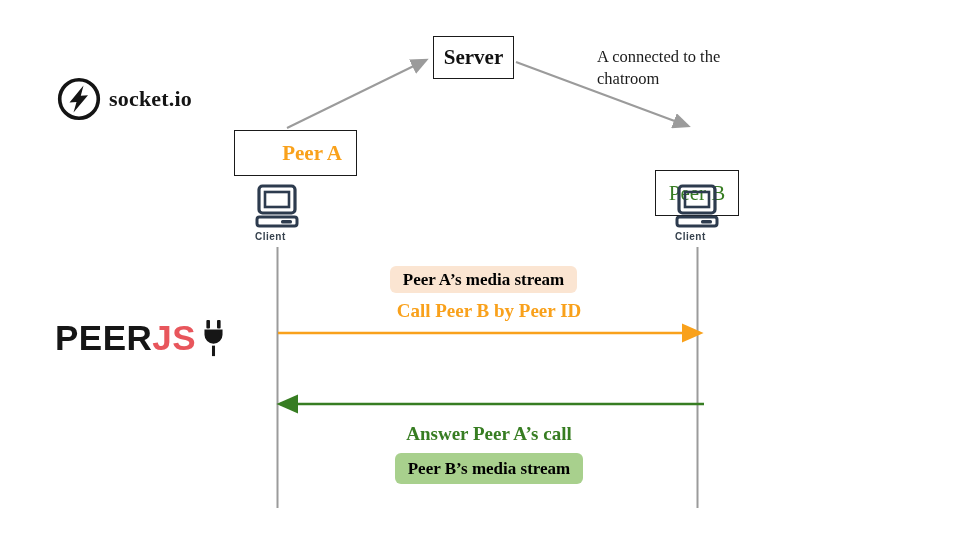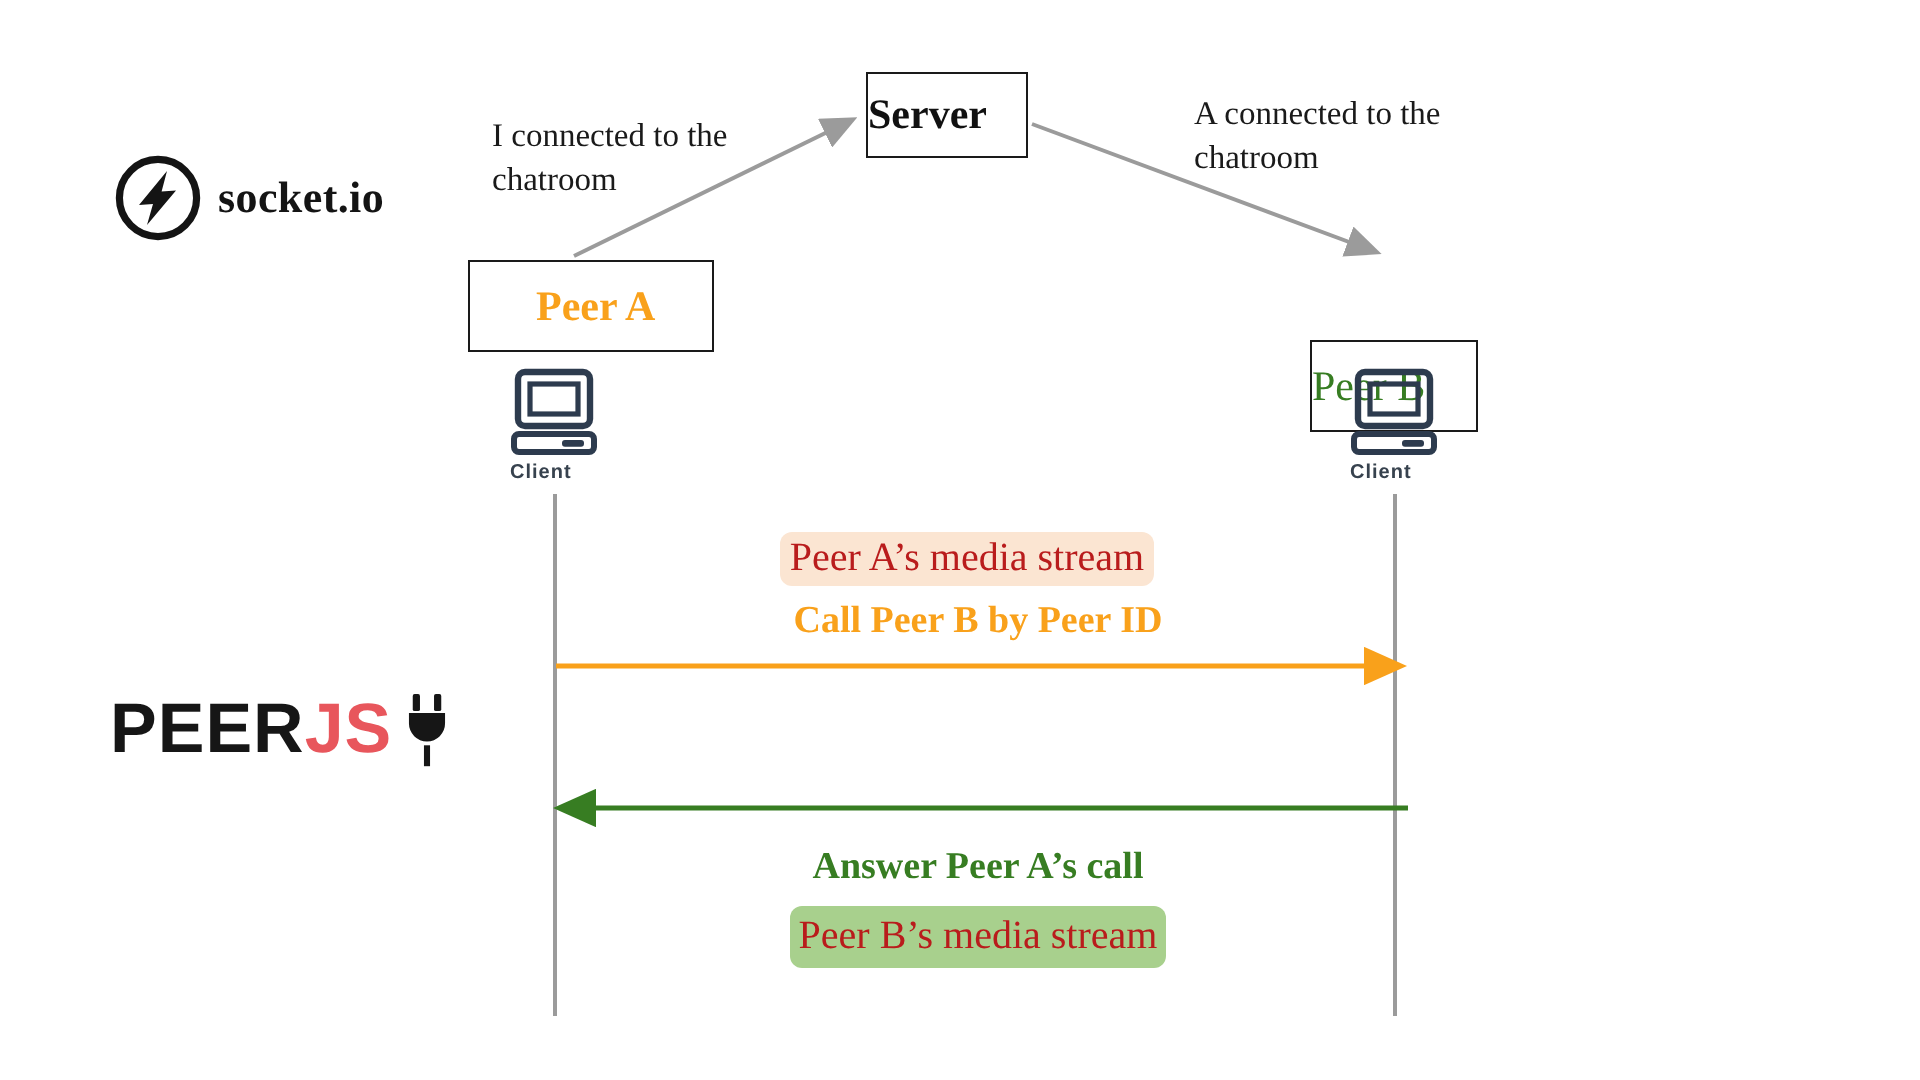--- a/index.html
+++ b/index.html
@@ -5,53 +5,53 @@
   html,body{margin:0;padding:0;background:#fff;}
   .canvas{
     position:relative;width:960px;height:540px;background:#ffffff;
     font-family:"Liberation Serif", serif;overflow:hidden;
   }
   .abs{position:absolute;}
 
   
   .node-box{
     position:absolute;background:#fff;border:1.6px solid #1a1a1a;
-    display:flex;align-items:center;justify-content:flex-start;
+    display:flex;align-items:center;justify-content:center;
     font-family:"Liberation Serif", serif;
   }
   .server-box{left:433px;top:36px;width:79px;height:41px;font-size:21px;font-weight:600;color:#111;}
   .peer-a-box{left:234px;top:130px;width:88px;height:44px;font-size:21px;font-weight:600;color:#F9A11B;padding-left:33px;}
   .peer-b-box{left:655px;top:130px;width:82px;height:44px;font-size:21px;font-weight:400;color:#377D22;margin-top:40px;}
 
   
   .conn-label{position:absolute;font-size:16.5px;line-height:1.32;color:#1a1a1a;}
   .conn-label.left{left:246px;top:57px;width:128px;}
   .conn-label.right{left:597px;top:46px;width:132px;}
 
   
   .socketio{left:56px;top:76px;display:flex;align-items:center;gap:7px;}
   .socketio .brand{font-family:Liberation Serif, serif;font-size:22px;font-weight:700;color:#141414;letter-spacing:0.2px;}
-  .peerjs{left:55px;top:320px;display:flex;align-items:flex-start;gap:6px;margin-top:27px;}
+  .peerjs{left:55px;top:320px;display:flex;align-items:flex-start;gap:6px;}
   .peerjs .brand{font-family:"Liberation Sans", sans-serif;font-size:35px;font-weight:800;letter-spacing:0.5px;line-height:1;}
   .peerjs .black{color:#161616;}
   .peerjs .accent{color:#E8565C;}
 
   
   .client{position:absolute;width:44px;text-align:left;}
   .client.a{left:255px;top:184px;}
   .client.b{left:675px;top:184px;}
   .client .label{
     font-family:"Liberation Sans", sans-serif;font-size:10px;font-weight:700;
     color:#37424E;letter-spacing:0.5px;margin-top:2px;
   }
 
   
   .pill{
     position:absolute;border-radius:6px;display:flex;align-items:center;justify-content:center;
-    font-size:20px;color:#b91c1c;
+    font-size:17px;color:#000000;font-weight:bold;
   }
   .pill.peach{left:390px;top:266px;width:187px;height:27px;background:#FBE5D2;}
   .pill.green{left:395px;top:453px;width:188px;height:31px;background:#A8D08D;text-align:center;}
   .msg{position:absolute;font-weight:700;font-size:19px;text-align:center;}
   .msg.call{left:380px;top:300px;width:218px;color:#F9A11B;}
   .msg.answer{left:380px;top:423px;width:218px;color:#377D22;}
 
   svg{display:block;}
   .overlay{position:absolute;left:0;top:0;pointer-events:none;}
 </style>
@@ -110,21 +110,20 @@
   <div class="node-box server-box">
     <span>Server</span>
   </div>
   <div class="node-box peer-a-box">
     <span>Peer A</span>
   </div>
   <div class="node-box peer-b-box">
     <span>Peer B</span>
   </div>
 
-  <div class="conn-label left">I connected to the chatroom</div>
   <div class="conn-label right">A connected to the chatroom</div>
 
   <div class="client a">
     <span>
       <svg width="44" height="45" viewBox="0 0 44 45">
         <rect x="4" y="2" width="36" height="27" rx="3.5" fill="none" stroke="#2D3B4E" stroke-width="3.2"></rect>
         <rect x="10" y="8" width="24" height="15" fill="none" stroke="#2D3B4E" stroke-width="2.6"></rect>
         <rect x="2" y="33" width="40" height="9" rx="2.5" fill="none" stroke="#2D3B4E" stroke-width="3"></rect>
         <rect x="26" y="36" width="11" height="3.4" rx="1.5" fill="#2D3B4E"></rect>
       </svg>

